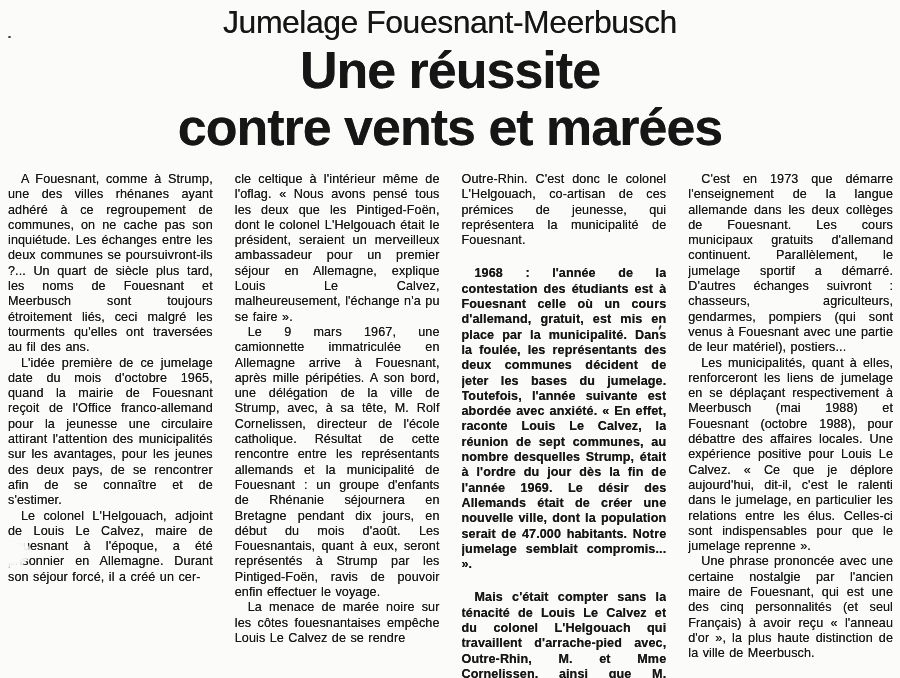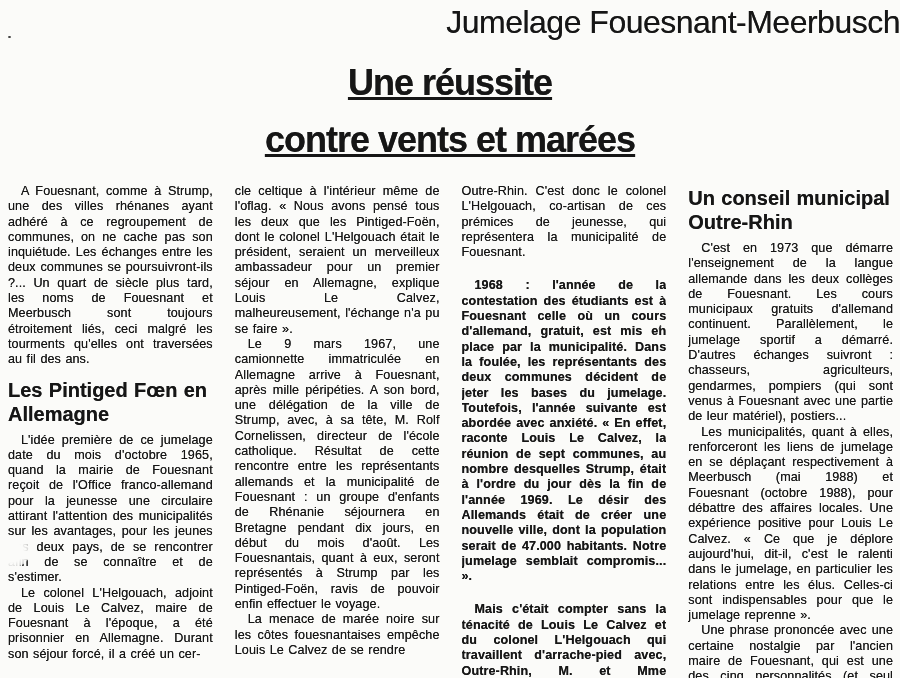--- a/index.html
+++ b/index.html
@@ -13,35 +13,34 @@
     height: 678px;
     overflow: hidden;
     background: #fbfbf9;
     font-family: "Liberation Sans", sans-serif;
     color: #161616;
     text-shadow: 0 0 0.35px rgba(10,10,10,0.75);
   }
   .kicker {
     margin: 0;
     padding-top: 4px;
-    text-align: right;
+    text-align: center;
     font-size: 32px;
     font-weight: 400;
     letter-spacing: -0.5px;
     line-height: 36px;
   }
   .headline {
-    margin: 12px;
+    margin: 0;
     text-align: center;
-    font-size: 36px;
+    font-size: 52px;
     font-weight: 700;
     letter-spacing: -1px;
     line-height: 57px;
     padding-top: 2px;
-    text-decoration: underline;
   }
   .columns {
     display: flex;
     gap: 22px;
     padding: 0 7px 0 8px;
     margin-top: 16px;
     height: 516px;
     overflow: hidden;
   }
   .col {
@@ -92,36 +91,34 @@
 </style>
 </head>
 <body>
 
 <div class="page">
   <p class="kicker">Jumelage Fouesnant-Meerbusch</p>
   <h1 class="headline"><span>Une réussite</span><br><span>contre vents et marées</span></h1>
   <div class="columns" id="columns">
       <div class="col">
         <p>A Fouesnant, comme à Strump, une des villes rhénanes ayant adhéré à ce regroupement de communes, on ne cache pas son inquiétude. Les échanges entre les deux communes se poursuivront-ils ?... Un quart de siècle plus tard, les noms de Fouesnant et Meerbusch sont toujours étroitement liés, ceci malgré les tourments qu'elles ont traversées au fil des ans.</p>
-        <h2>Les Pintiged Fœn en Allemagne</h2>
         <p>L'idée première de ce jumelage date du mois d'octobre 1965, quand la mairie de Fouesnant reçoit de l'Office franco-allemand pour la jeunesse une circulaire attirant l'attention des municipalités sur les avantages, pour les jeunes des deux pays, de se rencontrer afin de se connaître et de s'estimer.</p>
         <p>Le colonel L'Helgouach, adjoint de Louis Le Calvez, maire de Fouesnant à l'époque, a été prisonnier en Allemagne. Durant son séjour forcé, il a créé un cer-</p>
       </div>
       <div class="col">
         <p class="noindent">cle celtique à l'intérieur même de l'oflag. « Nous avons pensé tous les deux que les Pintiged-Foën, dont le colonel L'Helgouach était le président, seraient un merveilleux ambassadeur pour un premier séjour en Allemagne, explique Louis Le Calvez, malheureusement, l'échange n'a pu se faire ».</p>
         <p>Le 9 mars 1967, une camionnette immatriculée en Allemagne arrive à Fouesnant, après mille péripéties. A son bord, une délégation de la ville de Strump, avec, à sa tête, M. Rolf Cornelissen, directeur de l'école catholique. Résultat de cette rencontre entre les représentants allemands et la municipalité de Fouesnant : un groupe d'enfants de Rhénanie séjournera en Bretagne pendant dix jours, en début du mois d'août. Les Fouesnantais, quant à eux, seront représentés à Strump par les Pintiged-Foën, ravis de pouvoir enfin effectuer le voyage.</p>
         <p>La menace de marée noire sur les côtes fouesnantaises empêche Louis Le Calvez de se rendre</p>
       </div>
       <div class="col">
         <p class="noindent">Outre-Rhin. C'est donc le colonel L'Helgouach, co-artisan de ces prémices de jeunesse, qui représentera la municipalité de Fouesnant.</p>
         <p class="gap">1968 : l'année de la contestation des étudiants est à Fouesnant celle où un cours d'allemand, gratuit, est mis en place par la municipalité. Dans la foulée, les représentants des deux communes décident de jeter les bases du jumelage. Toutefois, l'année suivante est abordée avec anxiété. « En effet, raconte Louis Le Calvez, la réunion de sept communes, au nombre desquelles Strump, était à l'ordre du jour dès la fin de l'année 1969. Le désir des Allemands était de créer une nouvelle ville, dont la population serait de 47.000 habitants. Notre jumelage semblait compromis... ».</p>
         <p class="gap">Mais c'était compter sans la ténacité de Louis Le Calvez et du colonel L'Helgouach qui travaillent d'arrache-pied avec, Outre-Rhin, M. et Mme Cornelissen, ainsi que M. Handschumacher, pour achever le texte définitif du jumelage. Entre temps, Mme Marie-Louise Le Carré a accepté la présidence du jumelage.</p>
       </div>
       <div class="col">
-        <h2>Un conseil municipal Outre-Rhin</h2>
         <p>C'est en 1973 que démarre l'enseignement de la langue allemande dans les deux collèges de Fouesnant. Les cours municipaux gratuits d'allemand continuent. Parallèlement, le jumelage sportif a démarré. D'autres échanges suivront : chasseurs, agriculteurs, gendarmes, pompiers (qui sont venus à Fouesnant avec une partie de leur matériel), postiers...</p>
         <p>Les municipalités, quant à elles, renforceront les liens de jumelage en se déplaçant respectivement à Meerbusch (mai 1988) et Fouesnant (octobre 1988), pour débattre des affaires locales. Une expérience positive pour Louis Le Calvez. « Ce que je déplore aujourd'hui, dit-il, c'est le ralenti dans le jumelage, en particulier les relations entre les élus. Celles-ci sont indispensables pour que le jumelage reprenne ».</p>
         <p>Une phrase prononcée avec une certaine nostalgie par l'ancien maire de Fouesnant, qui est une des cinq personnalités (et seul Français) à avoir reçu « l'anneau d'or », la plus haute distinction de la ville de Meerbusch.</p>
       </div>
     </div>
   <div class="blemish"></div>
   <div class="speck speck-1"></div>
   <div class="speck speck-2"></div>
 </div>
 

